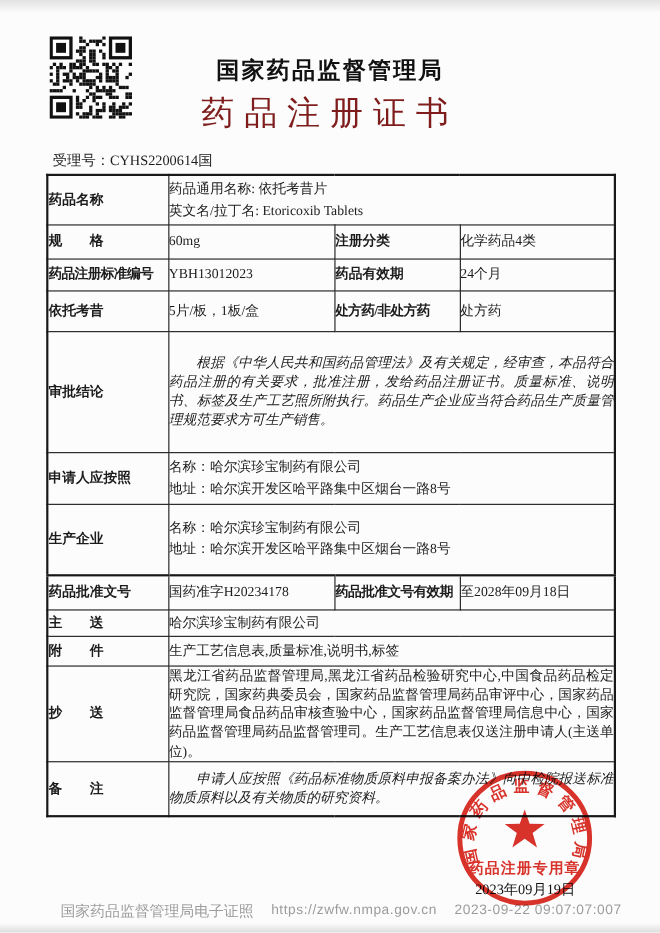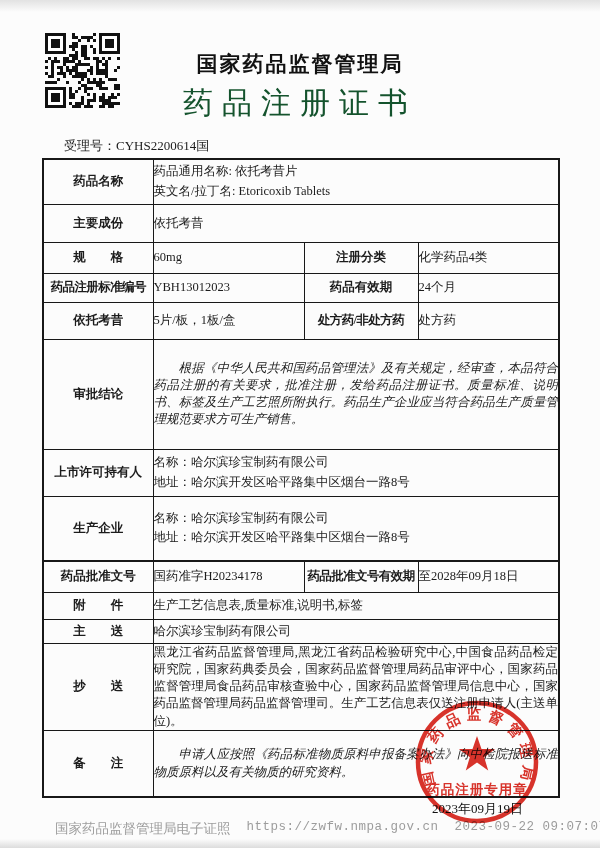--- a/index.html
+++ b/index.html
@@ -11,40 +11,40 @@
   }
   .edge-top{position:absolute;top:0;left:0;right:0;height:12px;
     background:linear-gradient(#e2e2e2,rgba(255,255,255,0));}
   .edge-bottom{position:absolute;bottom:0;left:0;right:0;height:9px;
     background:linear-gradient(rgba(255,255,255,0),#dcdcdc);}
   .qr{position:absolute;left:45px;top:33px;width:75px;height:75px;}
   .org-title{position:absolute;top:50px;left:0;right:0;text-align:center;
     font-family:"Liberation Sans","DejaVu Sans",sans-serif;
     font-weight:700;font-size:21px;letter-spacing:2px;color:#111;}
   .cert-title{position:absolute;top:83px;left:0;right:0;text-align:center;
-    font-size:30px;letter-spacing:9px;color:#14532d;}
+    font-size:30px;letter-spacing:9px;color:#7f1d1d;}
   .meta{position:absolute;top:137px;left:48px;right:44px;
-    display:flex;justify-content:space-between;font-size:13px;margin-left:16px;}
+    display:flex;justify-content:space-between;font-size:13px;}
   table.cert{position:absolute;top:158px;left:42px;width:516px;
     border-collapse:collapse;border:2px solid #181818;table-layout:fixed;}
   table.cert td{border:1px solid #181818;font-size:12.5px;vertical-align:middle;
     padding:0;overflow:hidden;}
-  td.lb{font-weight:700;text-align:center;font-size:13px;padding:2px 2px;}
+  td.lb{font-weight:700;text-align:left;font-size:13px;padding:2px 2px;}
   td.vl{padding:2px 9px;text-align:left;margin-top:42px;}
   .tight{font-size:12px;letter-spacing:-0.6px;white-space:nowrap;margin-left:13px;}
   .para{text-indent:2em;text-align:justify;line-height:1.38;padding:3px 9px;font-style:italic;}
   .para-flush{text-align:justify;line-height:1.38;padding:3px 9px;}
   .line{line-height:1.55;}
   tr.thick td{border-top-width:2px;}
   .issue-date{position:absolute;left:432px;top:800px;font-size:13px;z-index:1;color:#111;}
   .seal{position:absolute;left:412px;top:697px;width:130px;height:130px;z-index:5;
     opacity:.93;mix-blend-mode:multiply;}
   .footer{position:absolute;left:55px;top:820px;font-size:13.5px;color:#9c9c9c;
     display:flex;gap:16px;white-space:nowrap;}
-  .footer .mono{font-family:Liberation Mono, monospace;font-size:12.5px;letter-spacing:.5px;}
+  .footer .mono{font-family:Liberation Sans, sans-serif;font-size:12.5px;letter-spacing:.5px;}
 </style>
 </head>
 <body>
 
 <div class="page">
   <div class="edge-top"></div>
 
   <svg class="qr" id="qr" viewBox="0 0 75 75">
       <rect x="27" y="0" width="3" height="3" fill="#111"></rect>
       <rect x="48" y="0" width="3" height="3" fill="#111"></rect>
@@ -271,24 +271,20 @@
         <col style="width:141px">
       </colgroup>
     <tbody>
         <tr style="height:45px">
       <td class="lb">药品名称</td>
       <td class="vl" colspan="3">
         <div class="line">药品通用名称: 依托考昔片</div>
         <div class="line">英文名/拉丁名: Etoricoxib Tablets</div>
       </td>
     </tr>
-    <tr style="height:38px">
-      <td class="lb">主要成份</td>
-      <td class="vl" colspan="3">依托考昔</td>
-    </tr>
     <tr style="height:31px">
       <td class="lb">规　　格</td>
       <td class="vl">60mg</td>
       <td class="lb">注册分类</td>
       <td class="vl">化学药品4类</td>
     </tr>
     <tr style="height:29px">
       <td class="lb tight">药品注册标准编号</td>
       <td class="vl">YBH13012023</td>
       <td class="lb">药品有效期</td>
@@ -298,52 +294,52 @@
       <td class="lb">依托考昔</td>
       <td class="vl">5片/板，1板/盒</td>
       <td class="lb tight">处方药/非处方药</td>
       <td class="vl">处方药</td>
     </tr>
     <tr style="height:110px">
       <td class="lb">审批结论</td>
       <td colspan="3" class="para">根据《中华人民共和国药品管理法》及有关规定，经审查，本品符合药品注册的有关要求，批准注册，发给药品注册证书。质量标准、说明书、标签及生产工艺照所附执行。药品生产企业应当符合药品生产质量管理规范要求方可生产销售。</td>
     </tr>
     <tr style="height:47px">
-      <td class="lb">上市许可持有人</td>
+      <td class="lb">申请人应按照</td>
       <td class="vl" colspan="3">
         <div class="line">名称：哈尔滨珍宝制药有限公司</div>
         <div class="line">地址：哈尔滨开发区哈平路集中区烟台一路8号</div>
       </td>
     </tr>
     <tr style="height:65px">
       <td class="lb">生产企业</td>
       <td class="vl" colspan="3">
         <div class="line">名称：哈尔滨珍宝制药有限公司</div>
         <div class="line">地址：哈尔滨开发区哈平路集中区烟台一路8号</div>
       </td>
     </tr>
     <tr style="height:31px" class="thick">
       <td class="lb">药品批准文号</td>
       <td class="vl">国药准字H20234178</td>
       <td class="lb tight">药品批准文号有效期</td>
       <td class="vl">至2028年09月18日</td>
     </tr>
+    <tr style="height:24px">
+      <td class="lb">主　　送</td>
+      <td class="vl" colspan="3">哈尔滨珍宝制药有限公司</td>
+    </tr>
     <tr style="height:27px">
       <td class="lb">附　　件</td>
       <td class="vl" colspan="3">生产工艺信息表,质量标准,说明书,标签</td>
     </tr>
-    <tr style="height:24px">
-      <td class="lb">主　　送</td>
-      <td class="vl" colspan="3">哈尔滨珍宝制药有限公司</td>
-    </tr>
     <tr style="height:57px">
       <td class="lb">抄　　送</td>
       <td colspan="3" class="para-flush">黑龙江省药品监督管理局,黑龙江省药品检验研究中心,中国食品药品检定研究院，国家药典委员会，国家药品监督管理局药品审评中心，国家药品监督管理局食品药品审核查验中心，国家药品监督管理局信息中心，国家药品监督管理局药品监督管理司。生产工艺信息表仅送注册申请人(主送单位)。</td>
     </tr>
-    <tr style="height:67px">
+    <tr style="height:50px">
       <td class="lb">备　　注</td>
       <td colspan="3" class="para">申请人应按照《药品标准物质原料申报备案办法》向中检院报送标准物质原料以及有关物质的研究资料。</td>
     </tr>
   </tbody>
     </table>
 
   <div class="issue-date">2023年09月19日</div>
 
   <svg class="seal" viewBox="0 0 130 130">
     <defs>

